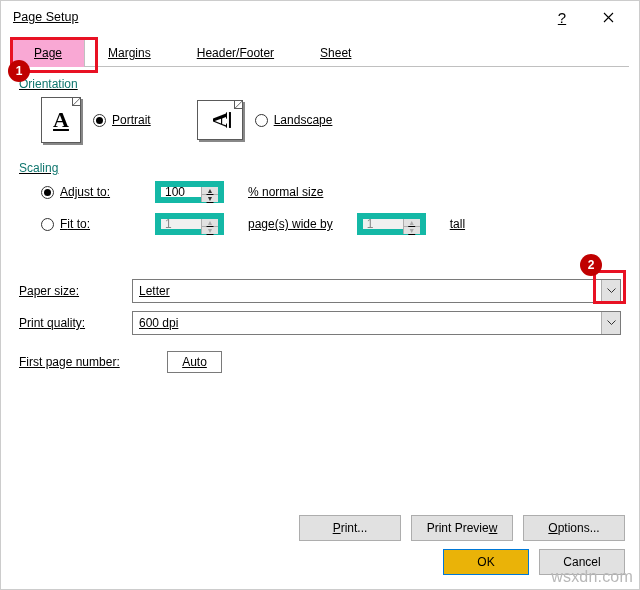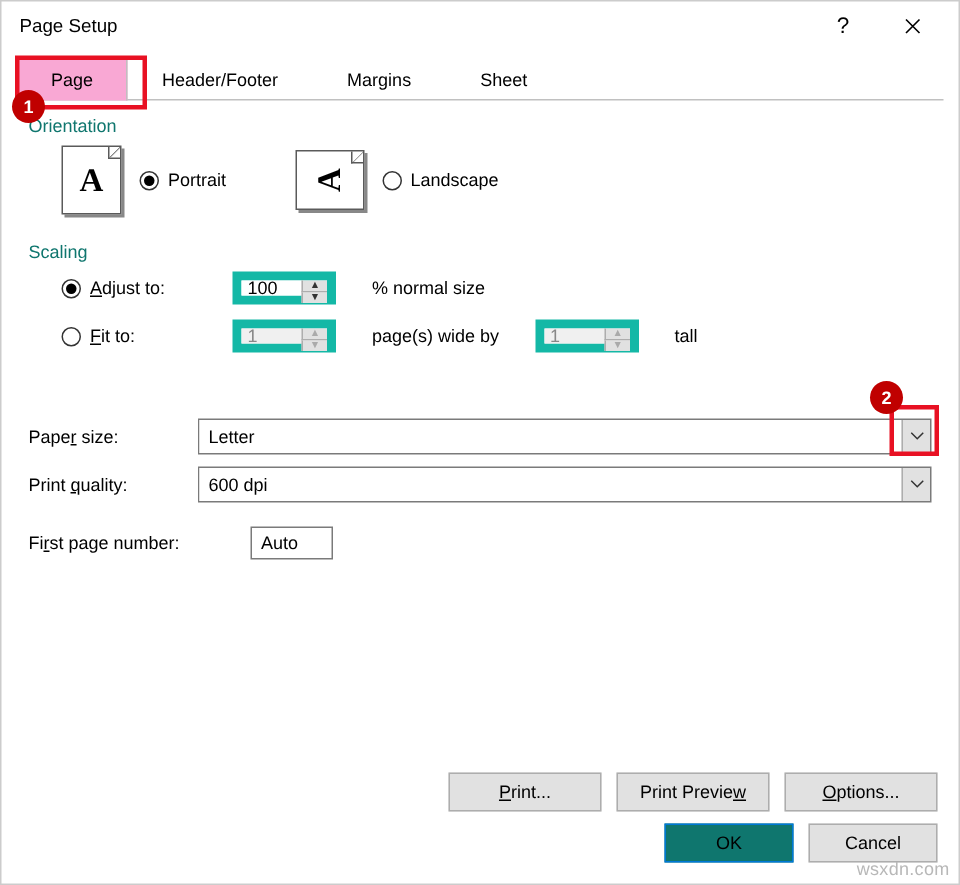--- a/index.html
+++ b/index.html
@@ -1,17 +1,17 @@
 <!DOCTYPE html>
 <html><head>
 <meta charset="utf-8">
 <style>
   * { box-sizing: border-box; font-family: "Segoe UI", Tahoma, sans-serif; font-size: 12px; }
   body { margin: 0; background: #fff; }
-  .window { width: 640px; height: 590px; background: #fff; border: 1px solid #ccc; position: relative; }
+  .window { width: 640px; height: 590px; background: #fff; border: 1px solid #ccc; position: relative; text-decoration: underline; }
   .titlebar { height: 32px; display: flex; align-items: center; padding: 0 8px; }
   .title { flex: 1; font-size: 12.5px; color: #000; padding-left: 4px; }
   .tbtn { width: 46px; height: 32px; display: flex; align-items: center; justify-content: center; color: #000; font-size: 14px; }
   .tbtn.close svg, .tbtn.help svg { stroke: #000; }
 
   .tabstrip { display: flex; padding-left: 10px; margin-top: 4px; position: relative; }
   .tab { padding: 7px 22px; border: 1px solid transparent; border-bottom: none; color: #000; background: #fff; position: relative; top: 1px; }
   .tab.active { border-color: #c0c0c0; background: #f9a8d4; z-index: 2; }
   .tabhl { position: absolute; left: 9px; top: 0; width: 88px; height: 36px; border: 3px solid #e81123; z-index: 5; pointer-events: none; }
   .tabhl .num { position: absolute; left: -5px; bottom: -12px; width: 22px; height: 22px; background: #c00000; border-radius: 50%; color: #fff; font-size: 12px; font-weight: bold; display: flex; align-items: center; justify-content: center; z-index: 6; }
@@ -43,29 +43,29 @@
 
   .field-row { display: flex; align-items: center; padding: 4px 8px 4px 8px; gap: 8px; }
   .combo { flex: 1; display: flex; border: 1px solid #7a7a7a; height: 24px; background: #fff; }
   .combo input { border: none; flex: 1; padding: 0 6px; font-size: 12px; outline: none; }
   .combo .dd { width: 19px; background: #e1e1e1; border-left: 1px solid #adadad; display: flex; align-items: center; justify-content: center; }
   .combo .dd svg { display: block; }
 
   .ddhl { position: absolute; border: 3px solid #e81123; width: 33px; height: 34px; right: 3px; top: 127px; }
   .ddhl .num { position: absolute; top: -19px; left: -16px; width: 22px; height: 22px; background: #c00000; border-radius: 50%; color: #fff; font-weight: bold; display: flex; align-items: center; justify-content: center; }
 
-  .small-input { border: 1px solid #7a7a7a; height: 22px; padding: 0 6px; width: 55px; background: #fff; display: flex; align-items: center; }
+  .small-input { border: 1px solid #7a7a7a; height: 22px; padding: 0 6px; width: 55px; background: #fff; display: flex; align-items: center; justify-content: center; }
 
   .btnrow { position: absolute; bottom: 48px; right: 14px; display: flex; gap: 10px; }
   .btn { min-width: 102px; height: 26px; border: 1px solid #adadad; background: #e1e1e1; display: flex; align-items: center; justify-content: center; padding: 0 14px; }
-  .btn.default { border: 1px solid #0078d7; background: #0f766e; min-width: 86px; }
+  .btn.default { border: 1px solid #0078d7; background: #eab308; min-width: 86px; }
   .okrow { position: absolute; bottom: 14px; right: 14px; display: flex; gap: 10px; }
 
   .ul { text-decoration: underline; }
-  .watermark { position: absolute; bottom: 3px; right: 6px; font-size: 12px; color: #b8b8b8; letter-spacing: 0.2px; pointer-events: none; text-align: center; }
+  .watermark { position: absolute; bottom: 3px; right: 6px; font-size: 16px; color: #b8b8b8; letter-spacing: 0.2px; pointer-events: none; text-align: center; }
 </style>
 </head>
 <body>
 
 <div class="window">
 
   <div class="titlebar">
     <div class="title">Page Setup</div>
     <div class="tbtn">
       <span style="font-size:15px;">?</span>
@@ -75,22 +75,22 @@
           <path d="M1 1 L10 10 M10 1 L1 10" stroke="#000" stroke-width="1.1" fill="none"></path>
         </svg>
     </div>
   </div>
 
   <div class="tabstrip">
     <div class="tabhl">
       <div class="num">1</div>
     </div>
     <div class="tab active"><span>Page</span></div>
+    <div class="tab"><span>Margins</span></div>
     <div class="tab"><span>Header/Footer</span></div>
-    <div class="tab"><span>Margins</span></div>
     <div class="tab"><span>Sheet</span></div>
   </div>
 
   <div class="panel">
 
     <div class="group">
       <div class="group-title">Orientation</div>
       <div class="orient-row">
         <div class="oricon">
           <span style="font-size:22px;">A</span>

